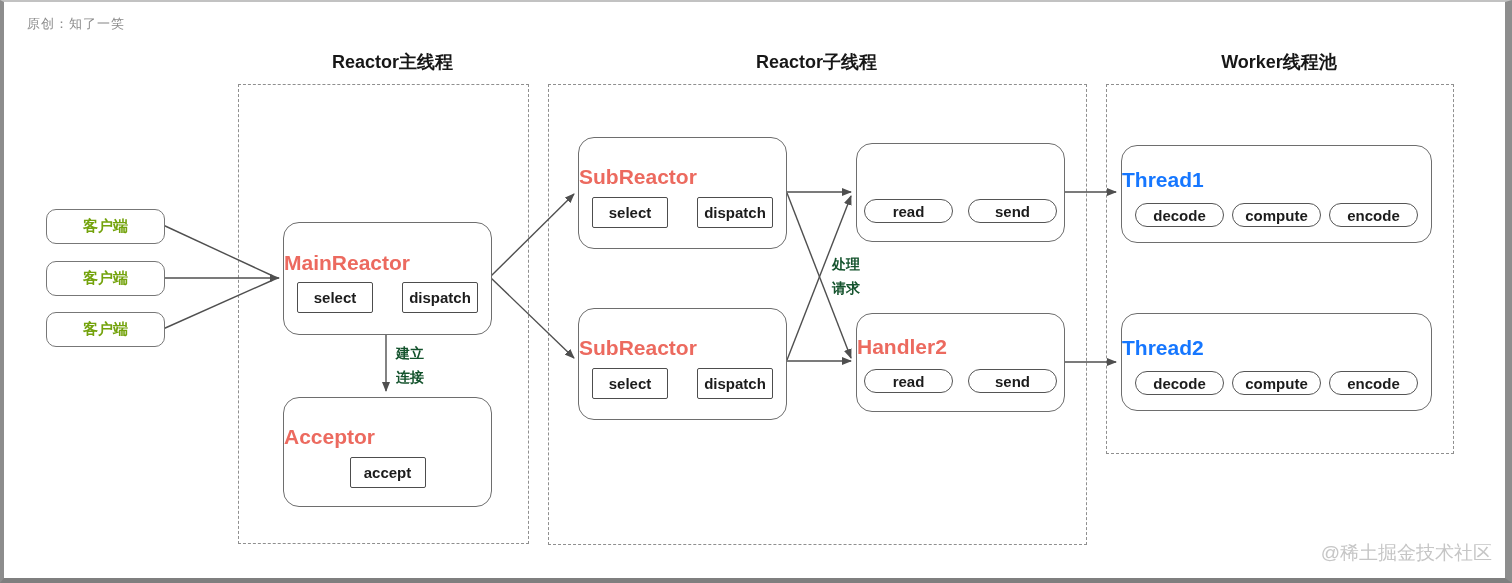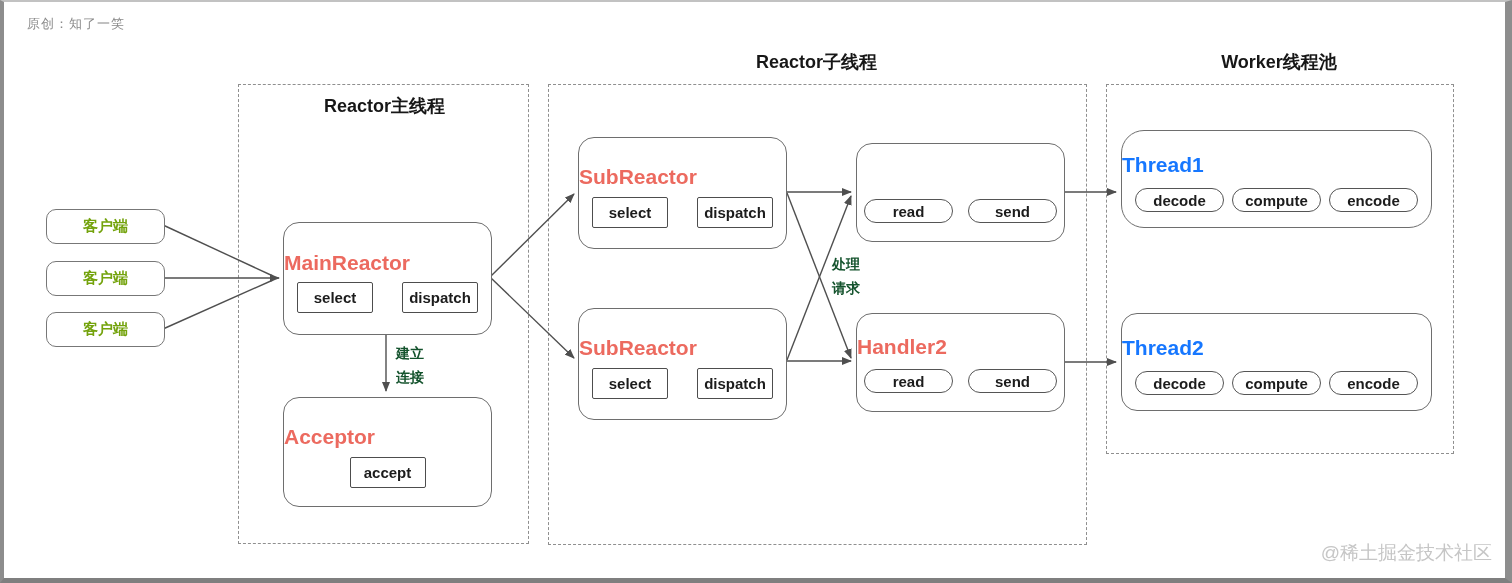--- a/index.html
+++ b/index.html
@@ -5,21 +5,21 @@
   html,body { margin:0; padding:0; background:#ffffff; }
   body { font-family:"Liberation Sans","DejaVu Sans",sans-serif; }
   .canvas { position:relative; width:1512px; height:583px; background:#fff; overflow:hidden; }
   .frame { position:absolute; inset:0; border-top:2px solid #c2c2c2; border-left:4px solid #8d8d8d;
            border-right:7px solid #8d8d8d; border-bottom:5px solid #7f7f7f; pointer-events:none; z-index:9; }
 
   .credit { position:absolute; left:27px; top:15px; font-size:13px; color:#8a8a8a; letter-spacing:1px; }
   .watermark { position:absolute; right:20px; top:540px; font-size:19px; color:#c6c6c6; }
 
   .sec-title { position:absolute; top:50px; font-weight:bold; font-size:18px; color:#171717; text-align:center; }
-  .st1 { left:240px; width:289px;margin-top:44px; }
+  .st1 { left:248px; width:289px; }
   .st2 { left:548px; width:537px; }
   .st3 { left:1106px; width:346px; }
 
   .dashed { position:absolute; border:1px dashed #8f8f8f; background:transparent; }
   .gb1 { left:238px; top:84px; width:289px; height:458px; }
   .gb2 { left:548px; top:84px; width:537px; height:459px; }
   .gb3 { left:1106px; top:84px; width:346px; height:368px; }
 
   .wires { position:absolute; left:0; top:0; width:1512px; height:583px; z-index:2; }
 
@@ -28,21 +28,21 @@
             font-weight:bold; font-size:15px; color:#74a30d; z-index:3; }
   .c1 { top:209px; } .c2 { top:261px; } .c3 { top:312px; }
 
   .node { position:absolute; border:1.5px solid #6e6e6e; border-radius:16px; background:#fff; z-index:3; }
   .main-reactor { left:283px; top:222px; width:207px; height:111px; }
   .acceptor     { left:283px; top:397px; width:207px; height:108px; }
   .sub1 { left:578px; top:137px; width:207px; height:110px; }
   .sub2 { left:578px; top:308px; width:207px; height:110px; }
   .h1n  { left:856px; top:143px; width:207px; height:97px; }
   .h2n  { left:856px; top:313px; width:207px; height:97px; }
-  .t1n  { left:1121px; top:130px; width:309px; height:96px;border-radius:23px; }
+  .t1n  { left:1121px; top:145px; width:309px; height:96px; }
   .t2n  { left:1121px; top:313px; width:309px; height:96px; }
 
   .node-title { position:absolute; left:0; right:0; text-align:left; font-weight:bold;
                 font-size:21px; line-height:26px;margin-top:8px; }
   .red  { color:#ec6a5f; }
   .blue { color:#1677ff; }
   .tt-main { top:19px; } .tt-sub { top:18px; } .tt-acc { top:18px; }
   .tt-h { top:12px; } .tt-t { top:13px; }
 
   .ops { position:absolute; left:0; right:0; display:flex; justify-content:center; }

